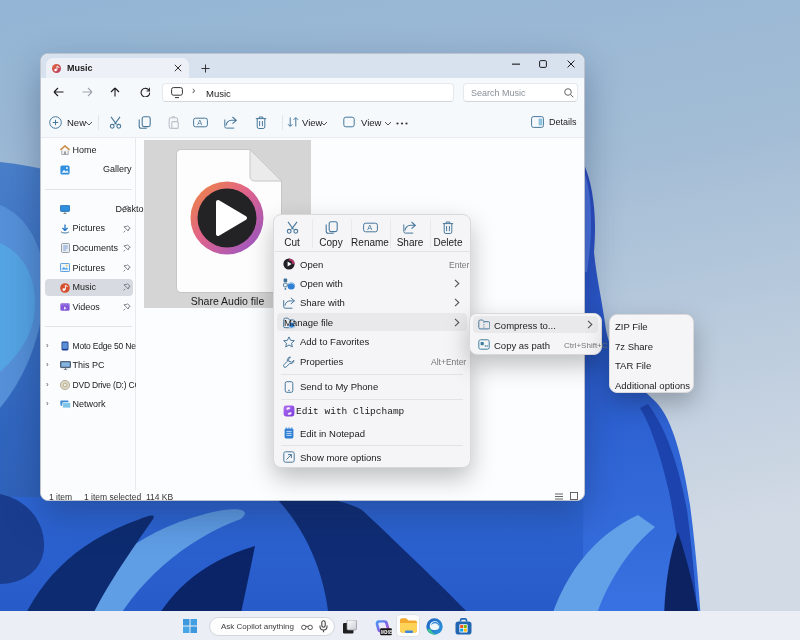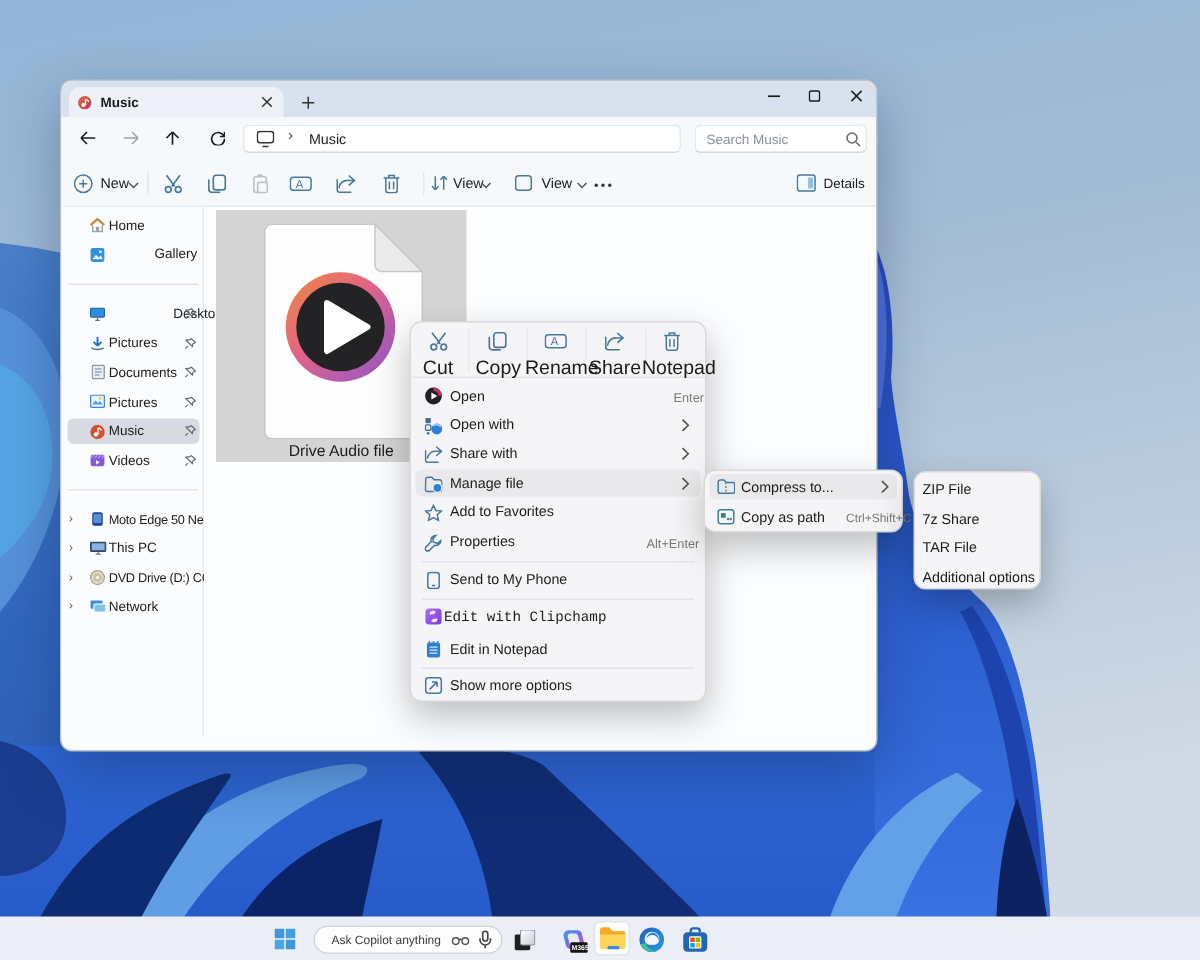--- a/index.html
+++ b/index.html
@@ -12,21 +12,21 @@
 #tabbar{position:absolute;left:0;top:0;width:543px;height:24px;background:#d8e2ee;border-radius:8px 8px 0 0;}
 #navbar{position:absolute;left:0;top:24px;width:543px;height:29px;background:#f6f9fc;}
 #toolbar{position:absolute;left:0;top:53px;width:543px;height:31px;background:#f6f9fc;border-bottom:1px solid #e7eaee;}
 #sidebar{position:absolute;left:0;top:84px;width:95px;height:353px;background:#fbfcfd;border-right:1px solid #e8eaed;}
 #content{position:absolute;left:96px;top:84px;width:447px;height:352px;background:#fcfdfe;}
 #statusbar{position:absolute;left:0;top:436px;width:543px;height:10px;background:#fcfdfe;font-size:8.5px;color:#333;border-radius:0 0 8px 8px;}
 .sit{position:absolute;font-size:9px;color:#1b1b1b;}
 .menu{position:absolute;background:#f5f5f7;border:1px solid #d9d9dc;border-radius:8px;
 box-shadow:0 10px 24px rgba(0,0,0,.25);}
 .mi{position:absolute;font-size:9.5px;color:#1b1b1b;}
-.ms{position:absolute;font-size:13px;color:#1b1b1b;}
+.ms{position:absolute;font-size:10px;color:#1b1b1b;}
 .accel{position:absolute;font-size:8.5px;color:#777;padding-left:12px;}
 .sep{position:absolute;height:1px;background:#e3e3e6;}
 </style>
 </head>
 <body>
 <svg id="wall" class="abs" style="left:0;top:0" width="800" height="640" viewBox="0 0 800 640">
 <defs>
 <linearGradient id="bgg" x1="0" y1="0" x2="0.25" y2="1">
  <stop offset="0" stop-color="#93b5d5"></stop>
  <stop offset="0.4" stop-color="#a2bcd5"></stop>
@@ -132,20 +132,30 @@
     <rect x="5.2" y="10.6" width="3" height="3" fill="#00a4ef"></rect>
     <rect x="8.8" y="10.6" width="3" height="3" fill="#ffb900"></rect>
   </svg>
 
 <div id="win">
 <div id="tabbar"></div>
 <div id="navbar"></div>
 <div id="toolbar"></div>
 <div id="sidebar"></div>
 <div id="content"></div>
+<div id="statusbar">
+ <span class="abs" style="left:8px;top:2px;">1 item</span>
+ <span class="abs" style="left:43px;top:2px;">1 item selected&nbsp;&nbsp;114 KB</span>
+ <svg class="abs" style="left:514px;top:3px;" width="8" height="7">
+        <path d="M0,1 h8 M0,3.5 h8 M0,6 h8" stroke="#555" stroke-width="0.9"></path>
+      </svg>
+ <svg class="abs" style="left:529px;top:2px;" width="8" height="8">
+        <rect x="0.5" y="0.5" width="7" height="7" fill="none" stroke="#555" stroke-width="0.9"></rect>
+      </svg>
+</div>
 
 <div class="abs" style="left:5px;top:4px;width:143px;height:20px;background:#edf1f7;border-radius:7px 7px 0 0;"></div>
 <svg class="abs" style="left:11px;top:10px;" width="9" height="9">
       <defs>
         <linearGradient id="mug" x1="0" y1="0" x2="1" y2="1">
           <stop offset="0" stop-color="#e06a3a"></stop>
           <stop offset="1" stop-color="#b8386a"></stop>
         </linearGradient>
       </defs>
       <circle cx="4.5" cy="4.5" r="4.5" fill="url(#mug)"></circle>
@@ -364,21 +374,21 @@
       <linearGradient id="ring" x1="0" y1="0" x2="1" y2="1">
   <stop offset="0" stop-color="#ef8a3a"></stop>
         <stop offset="0.45" stop-color="#e0638a"></stop>
         <stop offset="1" stop-color="#9055cc"></stop>
       </linearGradient>
     </defs>
  <circle cx="37" cy="37" r="36.5" fill="url(#ring)"></circle>
  <circle cx="37" cy="37" r="29.5" fill="#232325"></circle>
  <path d="M28,21 L55,37 L28,53 Z" fill="#fff" stroke="#fff" stroke-width="4" stroke-linejoin="round"></path>
 </svg>
-<span class="abs" style="left:144px;top:295px;width:167px;text-align:center;font-size:10.5px;color:#1b1b1b;">Drive Audio file</span>
+<span class="abs" style="left:144px;top:295px;width:167px;text-align:center;font-size:10.5px;color:#1b1b1b;">Share Audio file</span>
 
 <div class="menu" style="left:273px;top:214px;width:198px;height:254px;"></div>
 <div class="sep" style="left:273px;top:251px;width:197px;"></div>
 <div class="abs" style="left:311.5px;top:219px;width:1px;height:29px;background:#e9e9ec;"></div>
 <div class="abs" style="left:350.5px;top:219px;width:1px;height:29px;background:#e9e9ec;"></div>
 <div class="abs" style="left:390px;top:219px;width:1px;height:29px;background:#e9e9ec;"></div>
 <div class="abs" style="left:429.5px;top:219px;width:1px;height:29px;background:#e9e9ec;"></div>
 
 <svg class="abs" style="left:286px;top:221px;" width="13" height="13">
     <path d="M2,0.8 L7.5,8.3 M11,0.8 L5.5,8.3" stroke="#48789c" stroke-width="1.1"></path>
@@ -397,21 +407,21 @@
   </svg>
 <span class="ms" style="left:350px;top:237px;width:40px;text-align:center;">Rename</span>
 <svg class="abs" style="left:403px;top:221px;" width="13" height="13">
     <path d="M8.5,1 L12.3,4.3 L8.5,7.6 M12.3,4.3 H7.5 A5.5,5.5 0 0 0 2,9.5" fill="none" stroke="#48789c" stroke-width="1.1"></path>
     <path d="M0.8,3.5 V10.5 a1.6,1.6 0 0 0 1.6,1.6 h7.8" fill="none" stroke="#48789c" stroke-width="1"></path>
   </svg>
 <span class="ms" style="left:390px;top:237px;width:40px;text-align:center;">Share</span>
 <svg class="abs" style="left:442px;top:221px;" width="12" height="13">
     <path d="M0.8,2.6 H11.2 M2.2,2.6 V10.8 A1.7,1.7 0 0 0 3.9,12.5 H8.1 A1.7,1.7 0 0 0 9.8,10.8 V2.6 M4.2,2.6 V1 H7.8 V2.6 M4.6,5 V10.2 M7.4,5 V10.2" fill="none" stroke="#48789c" stroke-width="1"></path>
   </svg>
-<span class="ms" style="left:428px;top:237px;width:40px;text-align:center;">Notepad</span>
+<span class="ms" style="left:428px;top:237px;width:40px;text-align:center;">Delete</span>
 
 <div class="abs" style="left:277px;top:313px;width:190px;height:18px;background:#e9e9ec;border-radius:4px;"></div>
 <svg class="abs" style="left:283px;top:258px;" width="12" height="12">
     <circle cx="6" cy="6" r="5.6" fill="#221f26"></circle>
     <path d="M6,0.4 a5.6,5.6 0 0 1 5.6,5.6 l-2.2,0 a3.4,3.4 0 0 0 -3.4,-3.4 Z" fill="#b8336a"></path>
     <path d="M4.6,3.6 L8.6,6 L4.6,8.4 Z" fill="#fff"></path>
   </svg>
 <span class="mi" style="left:300px;top:258.5px;">Open</span>
 <span class="accel" style="left:437px;top:259.5px;">Enter</span>
 <svg class="abs" style="left:283px;top:278px;" width="12" height="12">
@@ -430,21 +440,21 @@
     <path d="M0.7,3.2 V9.7 a1.5,1.5 0 0 0 1.5,1.5 h7.2" fill="none" stroke="#48789c" stroke-width="1"></path>
   </svg>
 <span class="mi" style="left:300px;top:297px;">Share with</span>
 <svg class="abs" style="left:454px;top:298px;" width="6" height="9">
     <path d="M1,0.8 L4.8,4.5 L1,8.2" fill="none" stroke="#555" stroke-width="1.1"></path>
   </svg>
 <svg class="abs" style="left:283px;top:316.5px;" width="12" height="12">
     <path d="M0.8,2.6 a1.5,1.5 0 0 1 1.5,-1.5 h2.6 l1.6,1.8 h3.6 a1.5,1.5 0 0 1 1.5,1.5 v4.8 a1.5,1.5 0 0 1 -1.5,1.5 h-8 a1.5,1.5 0 0 1 -1.5,-1.5 Z" fill="none" stroke="#48789c" stroke-width="1"></path>
     <circle cx="8.6" cy="8.2" r="3" fill="#2f7fd4" stroke="#f7f7f9" stroke-width="0.8"></circle>
   </svg>
-<span class="mi" style="left:300px;top:316.5px;">Manage file</span>
+<span class="mi" style="left:284px;top:316.5px;">Manage file</span>
 <svg class="abs" style="left:454px;top:317.5px;" width="6" height="9">
     <path d="M1,0.8 L4.8,4.5 L1,8.2" fill="none" stroke="#555" stroke-width="1.1"></path>
   </svg>
 <svg class="abs" style="left:283px;top:335.5px;" width="12" height="12">
     <path d="M6,0.9 L7.6,4.3 L11.3,4.7 L8.5,7.2 L9.3,10.9 L6,9 L2.7,10.9 L3.5,7.2 L0.7,4.7 L4.4,4.3 Z" fill="none" stroke="#48789c" stroke-width="1"></path>
   </svg>
 <span class="mi" style="left:300px;top:336px;">Add to Favorites</span>
 <svg class="abs" style="left:283px;top:355.5px;" width="12" height="12">
     <path d="M7.6,1 a3.3,3.3 0 0 0 -3.2,4.2 L1,8.6 a1.6,1.6 0 0 0 2.3,2.3 L6.7,7.5 a3.3,3.3 0 0 0 4.2,-3.2 L8.8,6.2 L5.8,5.4 L5.6,3.1 Z" fill="none" stroke="#48789c" stroke-width="1"></path>
   </svg>

